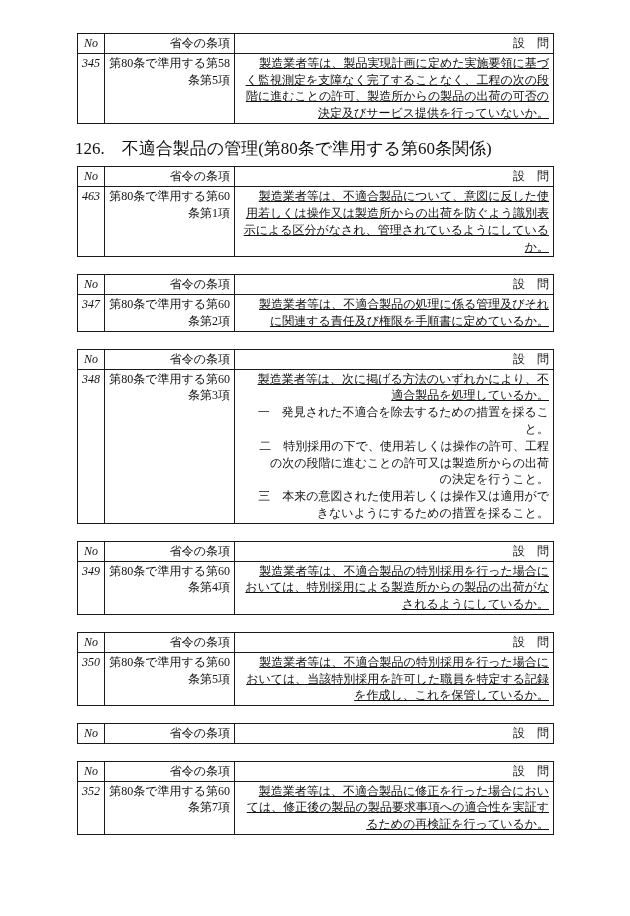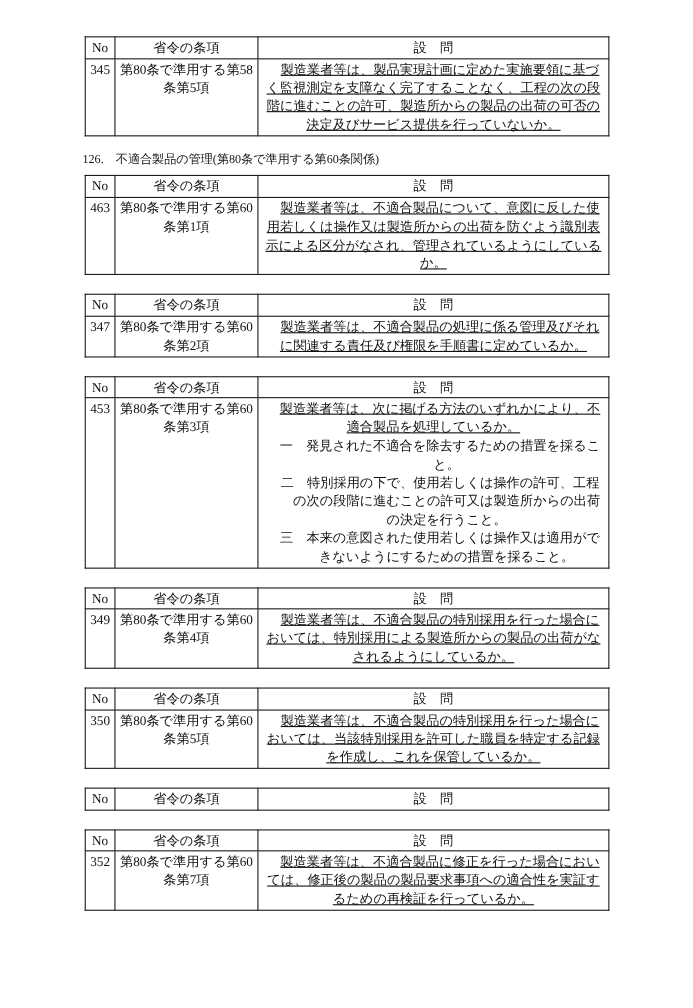--- a/index.html
+++ b/index.html
@@ -27,31 +27,32 @@
     line-height: 1.4;
   }
   table.qtable col.c-no  { width: 27px; }
   table.qtable col.c-art { width: 130px; }
   table.qtable col.c-q   { width: 319px; }
   table.qtable th, table.qtable td {
     border: 1px solid #1b1b1b;
     vertical-align: top;
     padding: 1px 4px;
     font-weight: normal;
-    text-align: center;
+    text-align: right;
   }
   table.qtable th.h-no, table.qtable td.no {
     text-align: center;
     padding: 1px 1px;
+    font-style: italic;
   }
   .q, .q-item { margin: 0; }
   .q { text-indent: 1em; text-decoration: underline; }
   .q-item { padding-left: 2em; text-indent: -1em; }
   .section-heading {
-    font-size: 11px;
+    font-size: 17px;
     line-height: 1.2;
     margin: -2px 0 7px -2px;
     white-space: nowrap;
   }
 </style>
 </head>
 <body>
 
 <div class="page">
 
@@ -129,21 +130,21 @@
         <col class="c-art">
         <col class="c-q">
       </colgroup>
     <tbody>
         <tr>
       <th class="h-no">No</th>
       <th>省令の条項</th>
       <th>設　問</th>
     </tr>
     <tr>
-      <td class="no">453</td>
+      <td class="no">348</td>
       <td>第80条で準用する第60条第3項</td>
       <td>
         <p class="q">製造業者等は、次に掲げる方法のいずれかにより、不適合製品を処理しているか。</p>
         <p class="q-item">一　発見された不適合を除去するための措置を採ること。</p>
         <p class="q-item">二　特別採用の下で、使用若しくは操作の許可、工程の次の段階に進むことの許可又は製造所からの出荷の決定を行うこと。</p>
         <p class="q-item">三　本来の意図された使用若しくは操作又は適用ができないようにするための措置を採ること。</p>
       </td>
     </tr>
   </tbody>
     </table>

